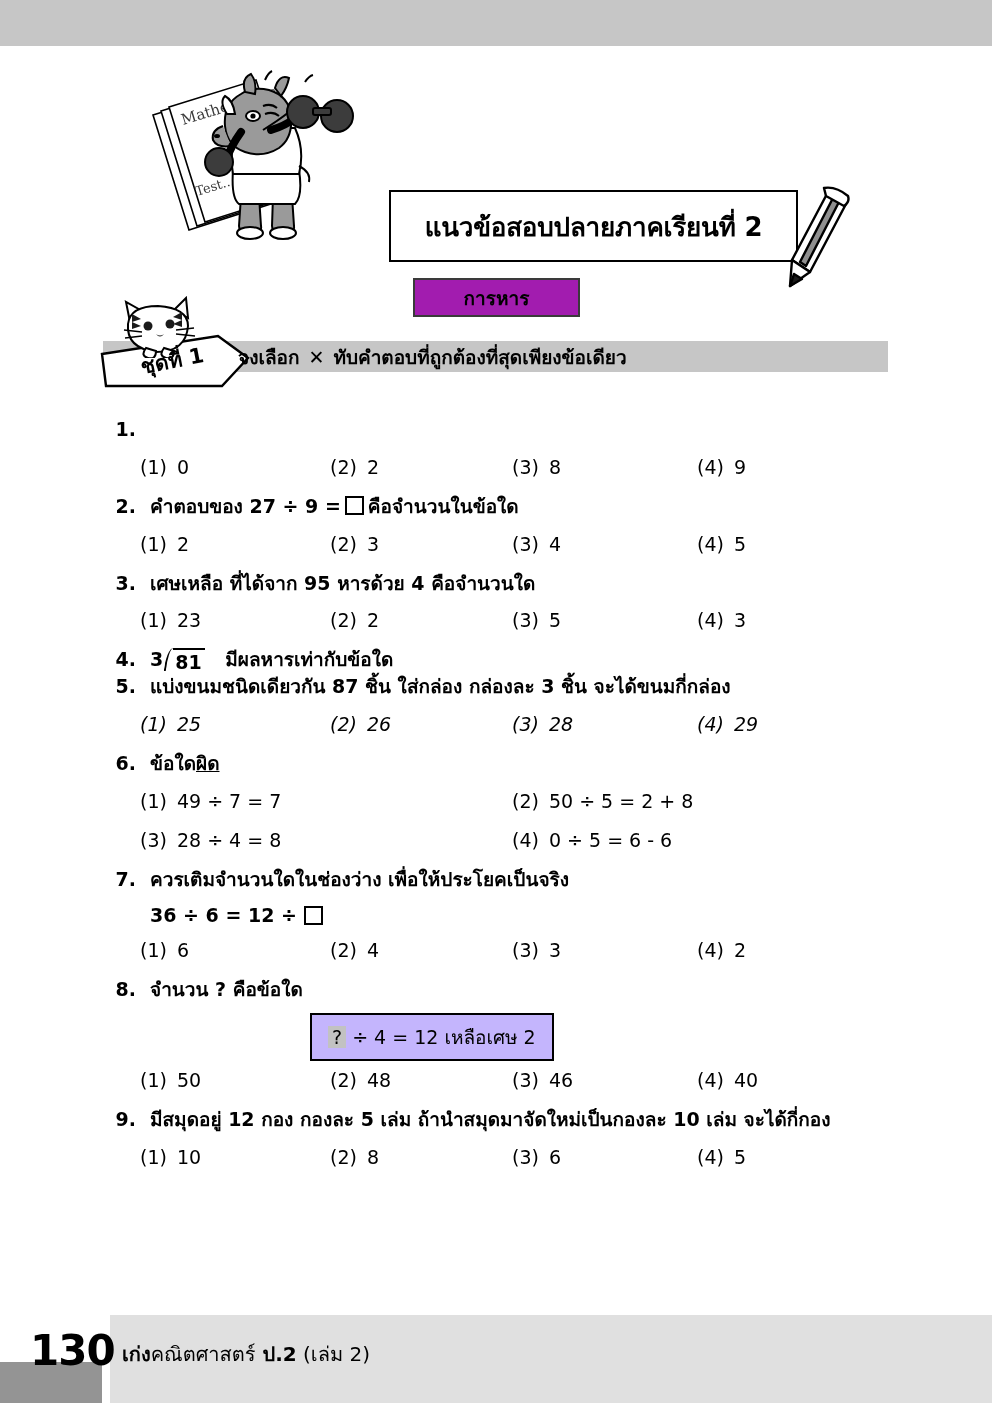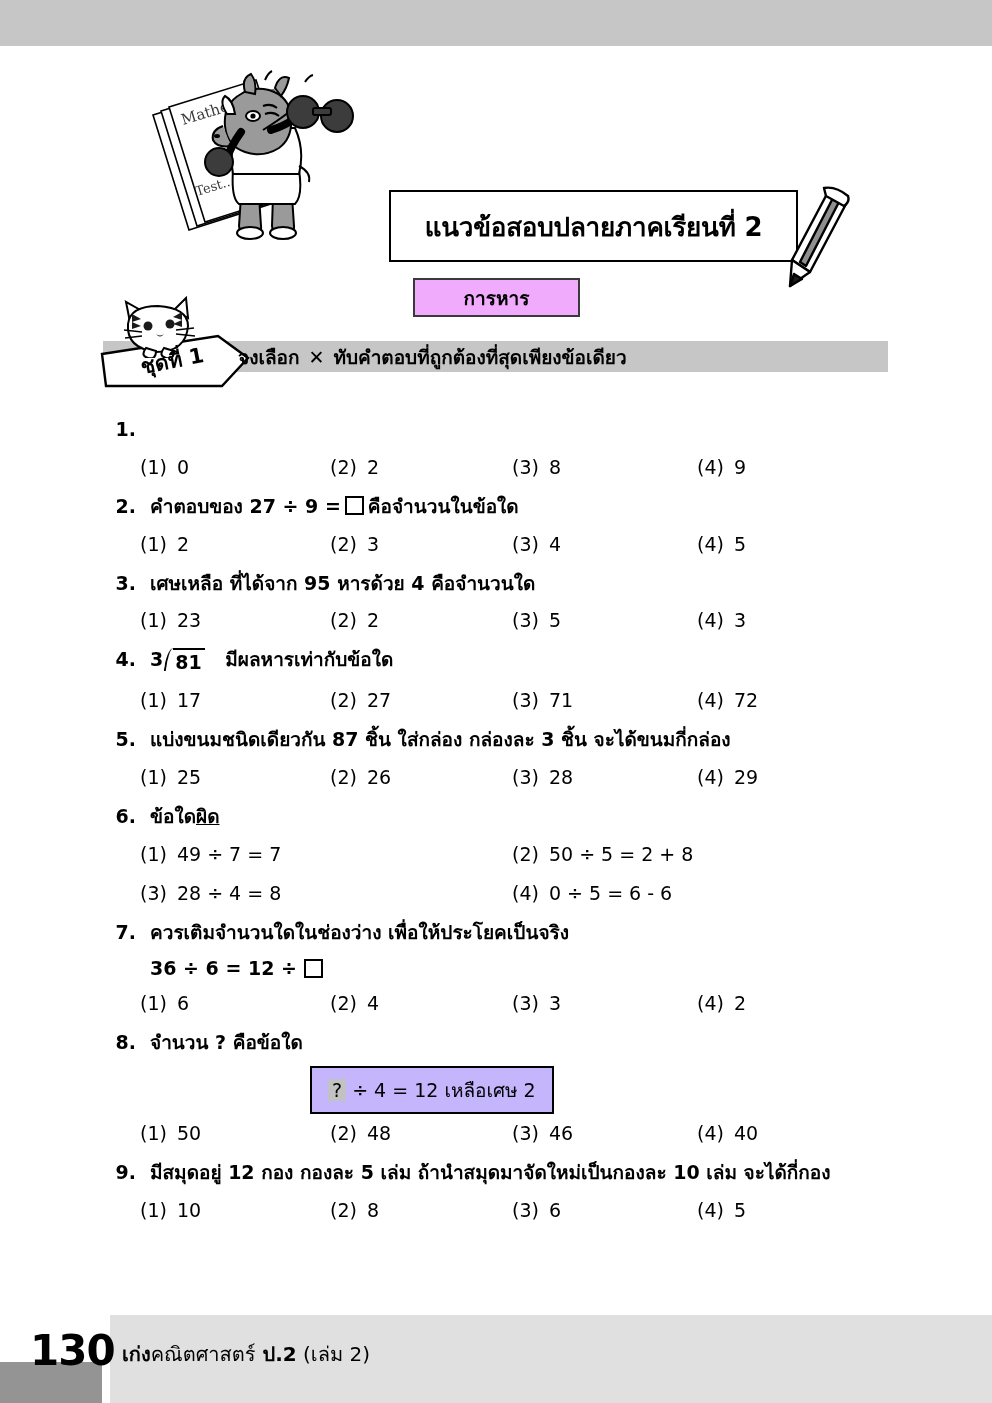--- a/index.html
+++ b/index.html
@@ -74,21 +74,21 @@
     left: 780px; top: 126px;
     width: 80px; height: 110px;
   }
 
   
   .topic-box {
     position: absolute;
     left: 413px; top: 278px;
     width: 167px; height: 39px;
     border: 2px solid #3a3a3a;
-    background: #f0abfc;
+    background: #a21caf;
     box-sizing: border-box;
     display: flex;
     align-items: center;
     justify-content: center;
     font-size: 19px;
     font-weight: bold;
   }
 
   
   .instruction-bar {
@@ -436,34 +436,28 @@
         <span class="q-num">4.</span>
         <span class="q-stem">
           <span class="longdiv">
               <span class="divisor">3</span>
               <span class="bracket"></span>
               <span class="dividend">81</span>
             </span>
           <span style="margin-left:14px;">มีผลหารเท่ากับข้อใด</span>
         </span>
       </div>
-      <div class="opts-row" style="margin-top:14px;">
-        <div class="opt opt-c1"><span class="opt-key">(1)</span><span>17</span></div>
-        <div class="opt opt-c2"><span class="opt-key">(2)</span><span>27</span></div>
-        <div class="opt opt-c3"><span class="opt-key">(3)</span><span>71</span></div>
-        <div class="opt opt-c4"><span class="opt-key">(4)</span><span>72</span></div>
-      </div>
     </div>
 
     <div class="q-block">
       <div class="q-line">
         <span class="q-num">5.</span>
         <span class="q-stem">แบ่งขนมชนิดเดียวกัน 87 ชิ้น ใส่กล่อง กล่องละ 3 ชิ้น จะได้ขนมกี่กล่อง</span>
       </div>
-      <div class="opts-row" style="margin-top:14px;">
+      <div class="opts-row" style="margin-top:14px;font-style:italic;">
         <div class="opt opt-c1"><span class="opt-key">(1)</span><span>25</span></div>
         <div class="opt opt-c2"><span class="opt-key">(2)</span><span>26</span></div>
         <div class="opt opt-c3"><span class="opt-key">(3)</span><span>28</span></div>
         <div class="opt opt-c4"><span class="opt-key">(4)</span><span>29</span></div>
       </div>
     </div>
 
     <div class="q-block">
       <div class="q-line">
         <span class="q-num">6.</span>

